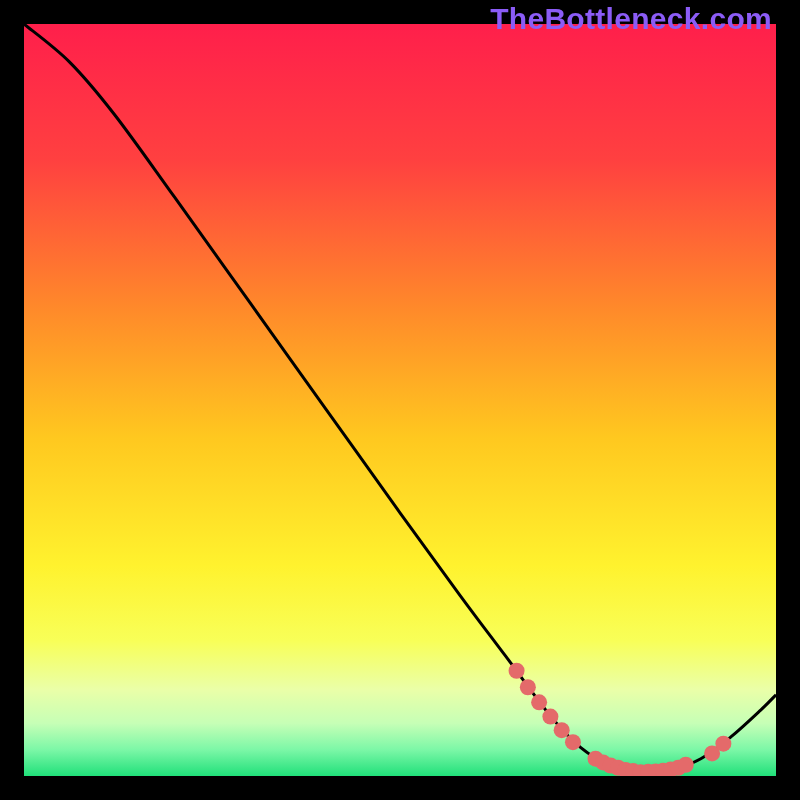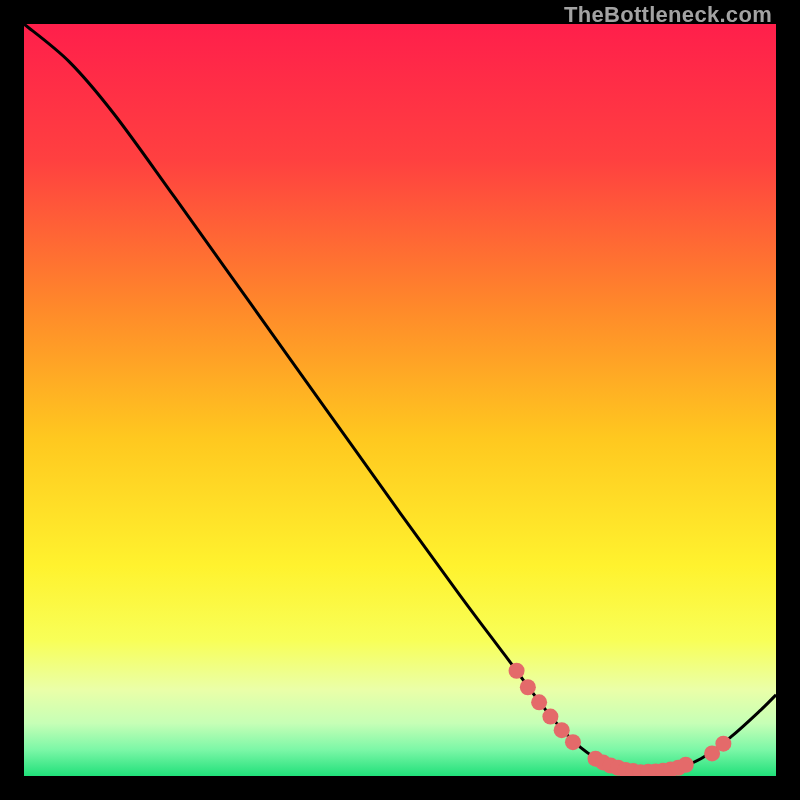--- a/index.html
+++ b/index.html
@@ -16,23 +16,23 @@
     left: 24px;
     top: 24px;
     width: 752px;
     height: 752px;
     background: #000;
   }
   .watermark {
     position: absolute;
     top: 2px;
     right: 28px;
-    font-size: 22px;
+    font-size: 30px;
     font-weight: 600;
-    color: #a3a3a3;
+    color: #8b5cf6;
     letter-spacing: 0.3px;
   }
   svg { display: block; }
 </style>
 </head>
 <body>
 
 <div class="frame">
   <svg id="chart-svg" width="752" height="752" viewBox="0 0 752 752">
     <defs>

